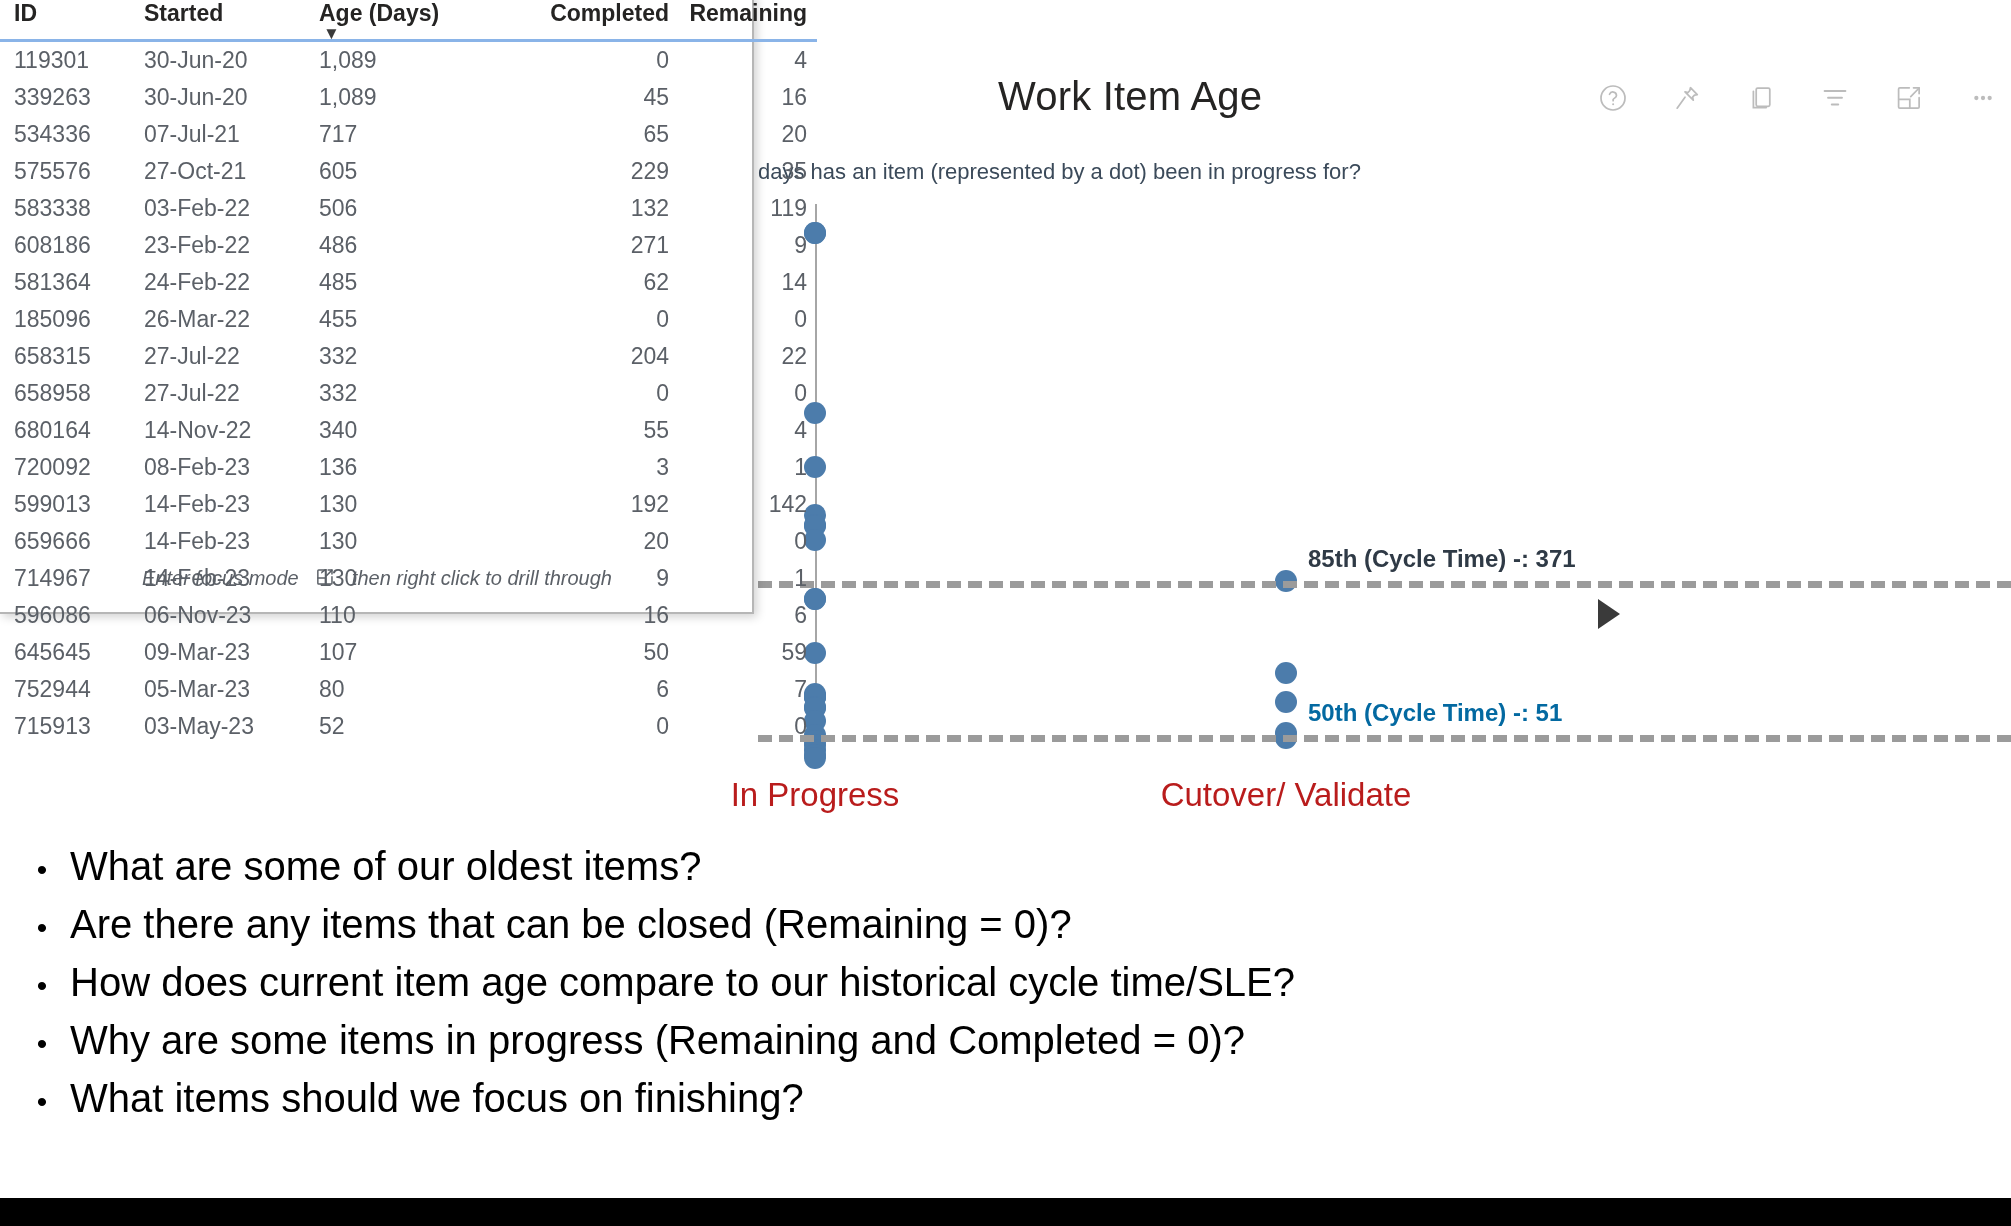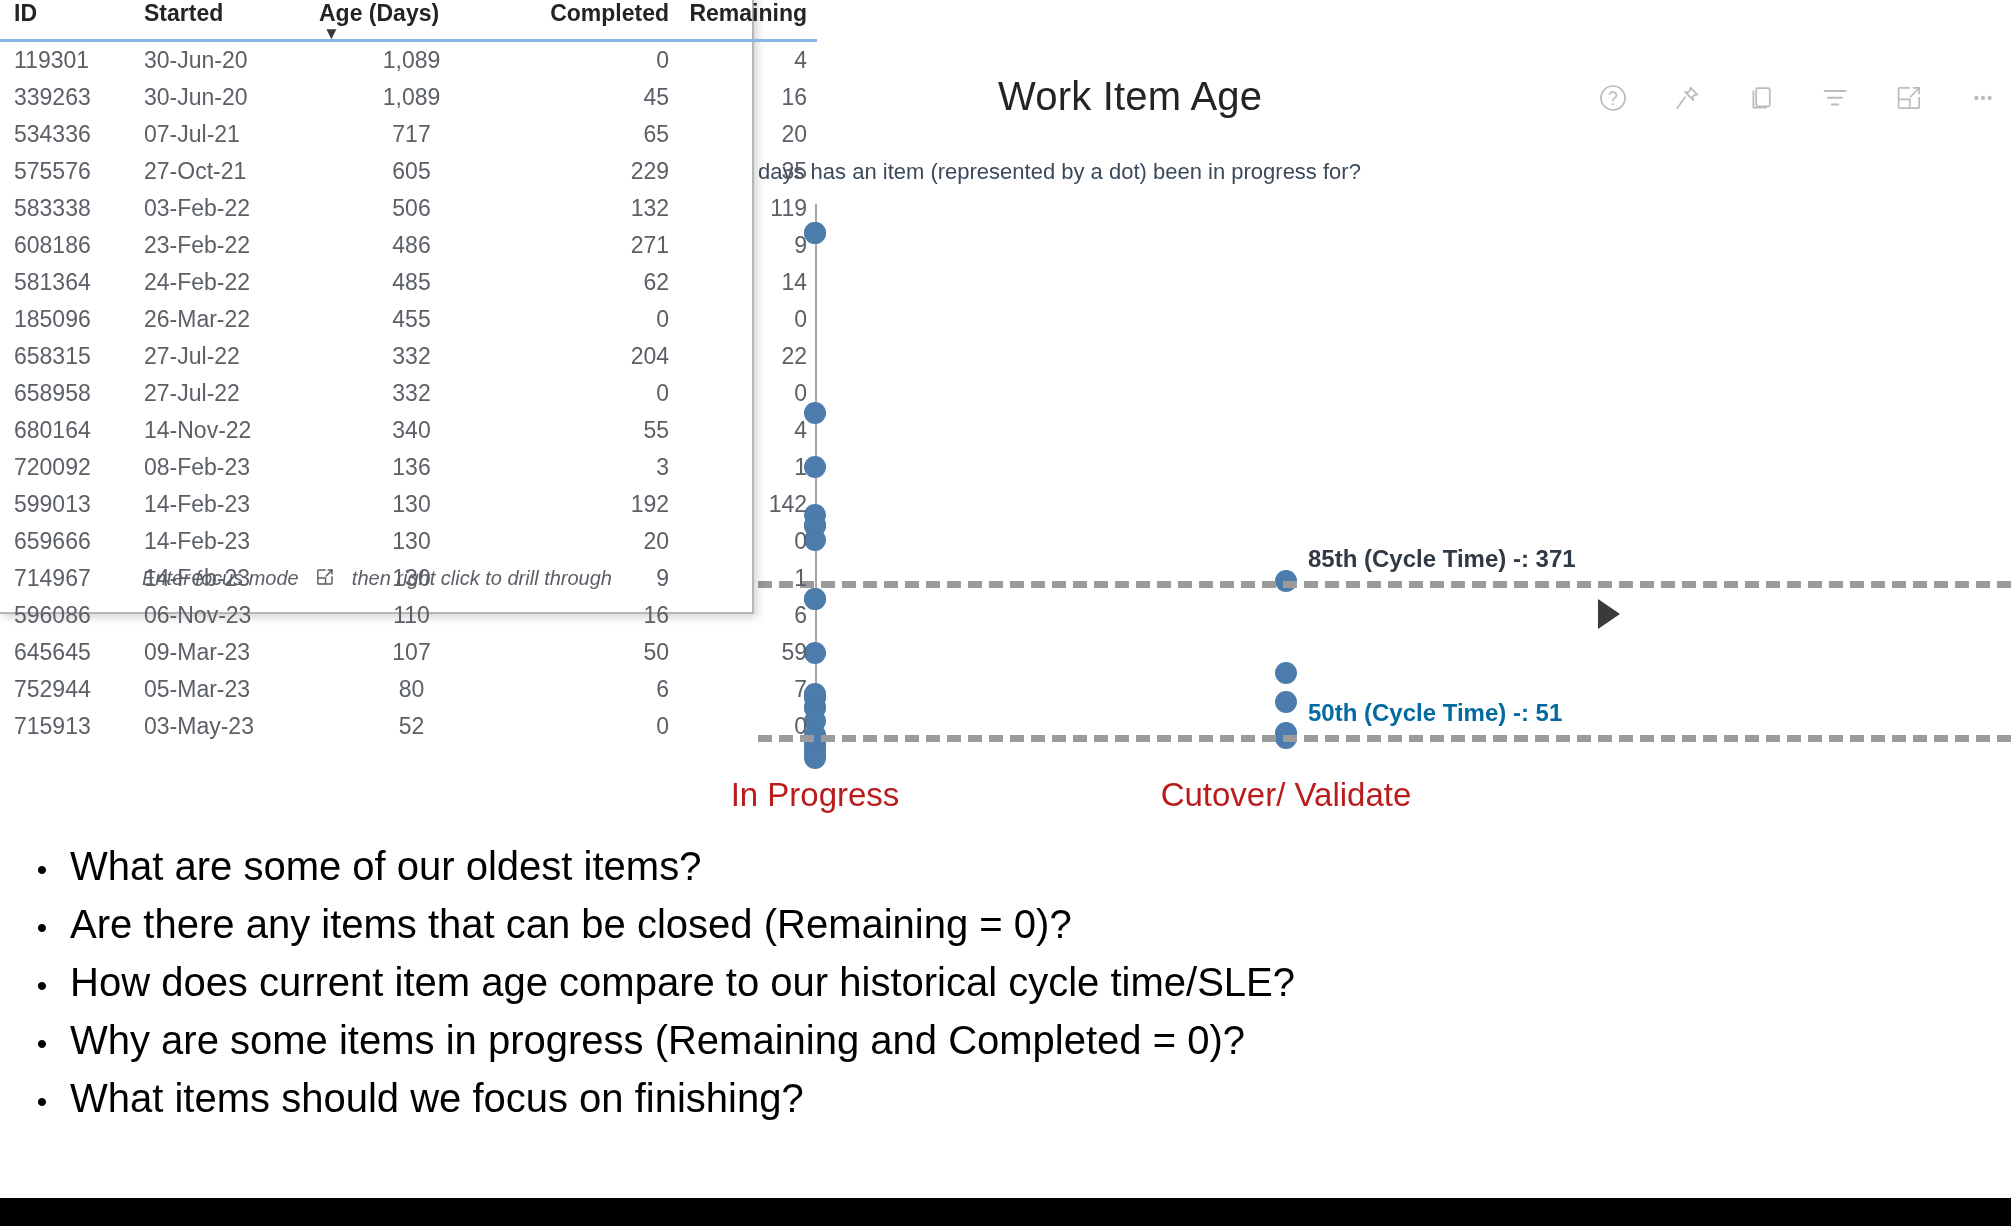--- a/index.html
+++ b/index.html
@@ -158,21 +158,21 @@
     vertical-align: bottom;
     border-bottom: 3px solid #8ab4e8;
   }
   #tbl td {
     font-size: 23px;
     color: #5b6067;
     padding: 5px 10px 5px 0;
   }
   .col-id    { width: 120px; text-align: left; padding-left: 14px !important; }
   .col-start { width: 165px; text-align: left; }
-  .col-age   { width: 185px; text-align: center; }
+  .col-age   { width: 185px; text-align: left; }
   .col-comp  { width: 155px; text-align: right; }
   .col-rem   { width: 128px; text-align: right; }
 
   #tbl th.col-id    { text-align: left; padding-left: 14px !important; }
   #tbl th.col-start { text-align: left; }
   #tbl th.col-age   { text-align: left; position: relative; }
   #tbl th.col-comp  { text-align: right; }
   #tbl th.col-rem   { text-align: right; }
 
   #sort-caret {

